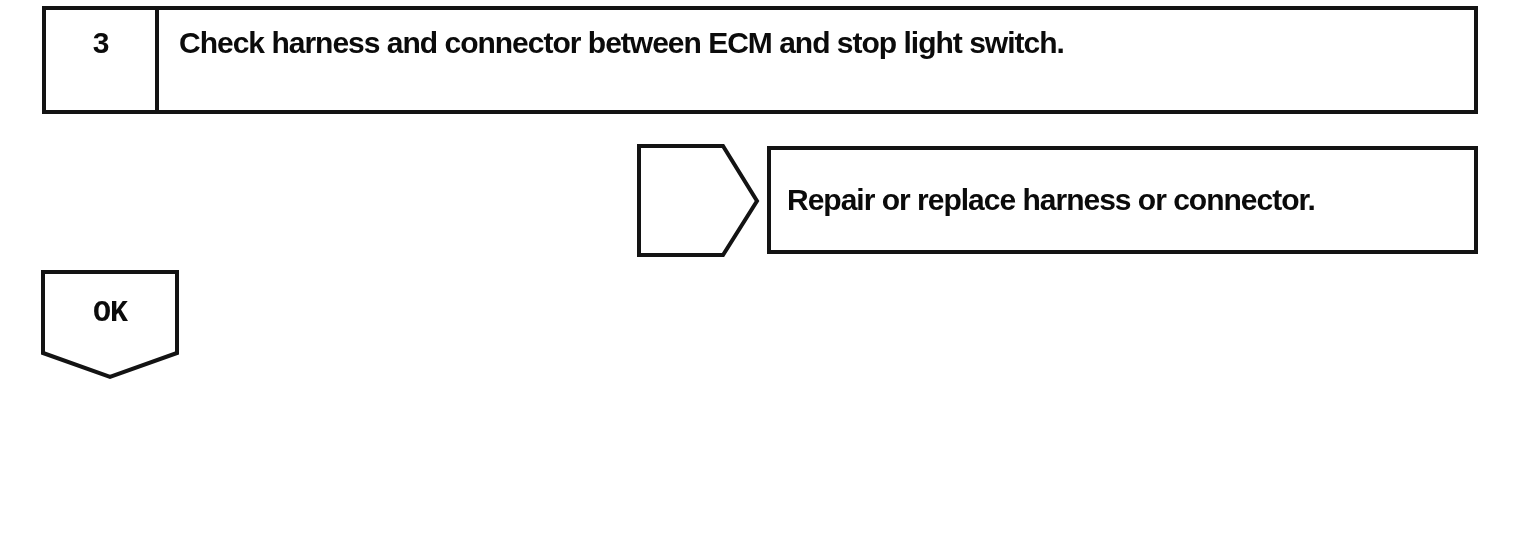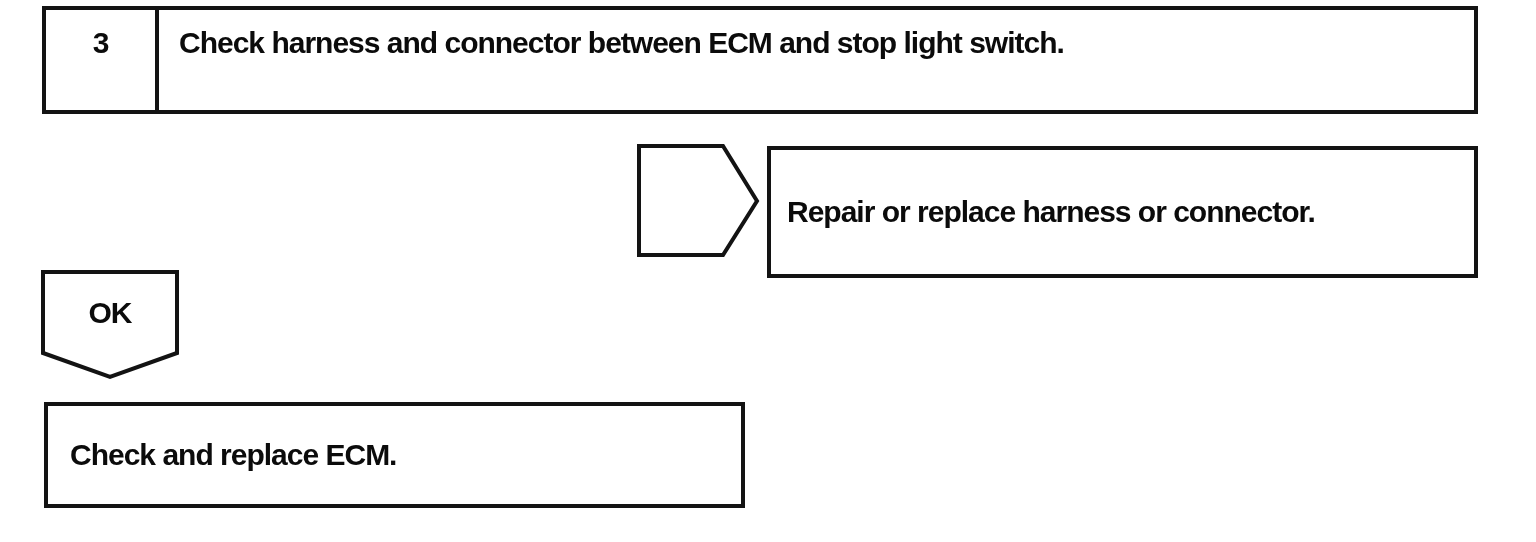--- a/index.html
+++ b/index.html
@@ -67,21 +67,21 @@
     display: flex;
     align-items: center;
     justify-content: center;
     font-size: 30px;
     letter-spacing: -1px;
   }
   .repair-box {
     left: 767px;
     top: 146px;
     width: 711px;
-    height: 132px;
+    height: 108px;
     display: flex;
     align-items: center;
     padding-left: 16px;
     font-size: 30px;
     letter-spacing: -1px;
   }
   .ok-svg {
     left: 40px;
     top: 270px;
     width: 141px;
@@ -91,20 +91,21 @@
     position: absolute;
     left: 43px;
     top: 273px;
     width: 134px;
     height: 80px;
     display: flex;
     align-items: center;
     justify-content: center;
     font-size: 30px;
     letter-spacing: -1px;
+    font-family: Liberation Mono, monospace;
   }
   .result-box {
     left: 44px;
     top: 402px;
     width: 701px;
     height: 106px;
     display: flex;
     align-items: center;
     padding-left: 22px;
     font-size: 30px;
@@ -125,15 +126,14 @@
     <polygon points="2,3 86,3 120,58 86,112 2,112" fill="#ffffff" stroke="#131313" stroke-width="4" stroke-linejoin="miter"></polygon>
   </svg>
 
   <div class="box repair-box">Repair or replace harness or connector.</div>
 
   <svg class="connector-svg ok-svg" viewBox="0 0 141 111" xmlns="http://www.w3.org/2000/svg">
     <polygon points="3,2 137,2 137,83 70,107 3,83" fill="#ffffff" stroke="#131313" stroke-width="4" stroke-linejoin="miter"></polygon>
   </svg>
   <div class="ok-label">OK</div>
 
-  <div class="box result-box">Check and replace ECM.</div>
 
 </div>
 
 </body></html>

